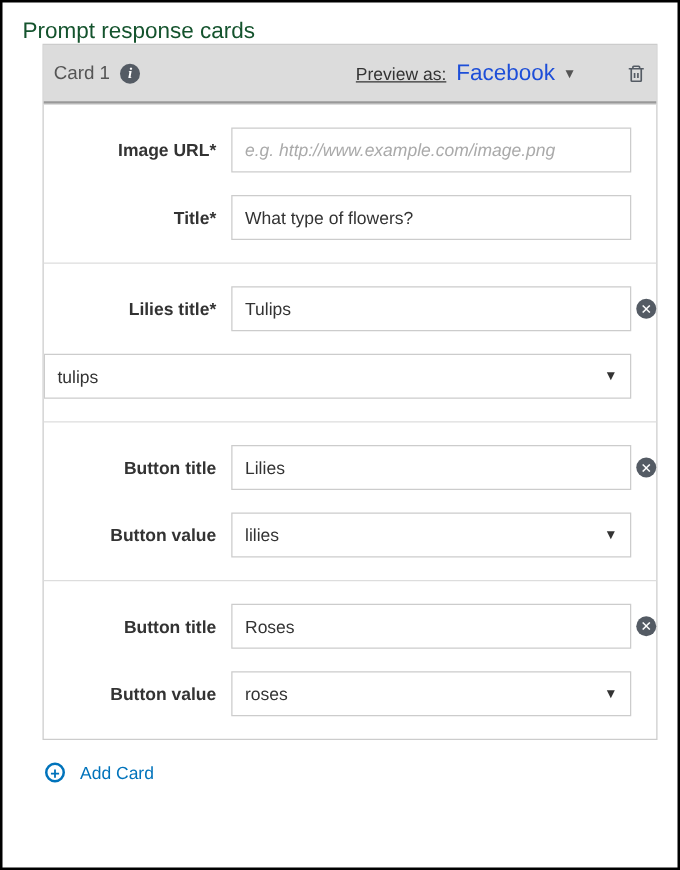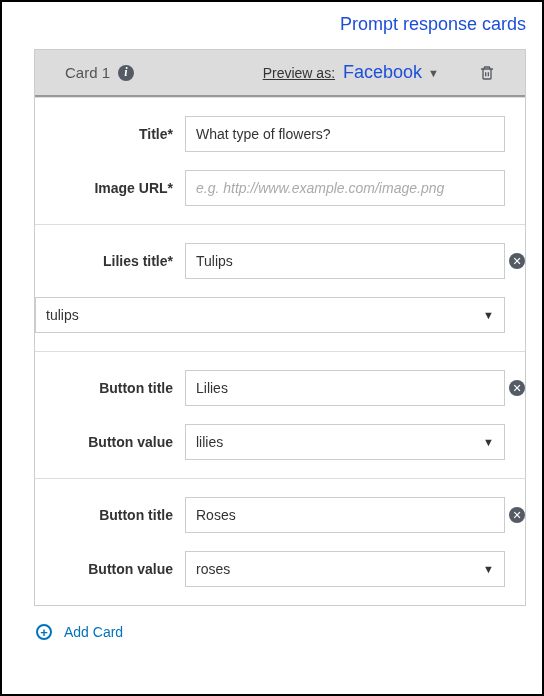--- a/index.html
+++ b/index.html
@@ -9,33 +9,31 @@
       color: #333;
       background: #fff;
       width: 544px;
       height: 696px;
       border: 2px solid #000;
       padding: 12px 16px;
     }
     .page-title {
       font-size: 18px;
       font-weight: 400;
-      color: #1d4ed8;
-      margin-bottom: 14px;
+      color: #14532d;
       margin-left: 0;
-      text-align: right;
     }
     .card {
       border: 1px solid #ccc;
       margin-left: 16px;
       margin-right: 0;
     }
     .card-header {
       background: #dcdcdc;
-      padding: 12px 30px;
+      padding: 12px 8px;
       display: flex;
       align-items: center;
       border-bottom: 2px solid #999;
     }
     .card-header-title {
       color: #555;
       font-size: 15px;
     }
     .info-icon {
       margin-left: 8px;
@@ -162,26 +160,26 @@
     <span class="preview-label">Preview as:</span>
     <span class="preview-value">Facebook</span>
     <span class="dropdown-caret">▼</span>
     <svg class="trash-icon" viewBox="0 0 24 24" fill="none" stroke="currentColor" stroke-width="2">
       <path d="M3 6h18M8 6V4a1 1 0 011-1h6a1 1 0 011 1v2m2 0v14a1 1 0 01-1 1H7a1 1 0 01-1-1V6h12zM10 11v6M14 11v6"></path>
     </svg>
   </div>
 
   <div class="section">
     <div class="form-row">
+      <div class="form-label">Image URL*</div>
+      <input class="input" placeholder="e.g. http://www.example.com/image.png" style="">
+    </div>
+    <div class="form-row">
       <div class="form-label">Title*</div>
       <input class="input" value="What type of flowers?" style="">
-    </div>
-    <div class="form-row">
-      <div class="form-label">Image URL*</div>
-      <input class="input" placeholder="e.g. http://www.example.com/image.png" style="">
     </div>
   </div>
 
   <div class="section">
     <div class="form-row">
       <div class="form-label">Lilies title*</div>
       <input class="input" value="Tulips" style="">
       <span class="remove-icon">✕</span>
     </div>
     <div class="form-row">

